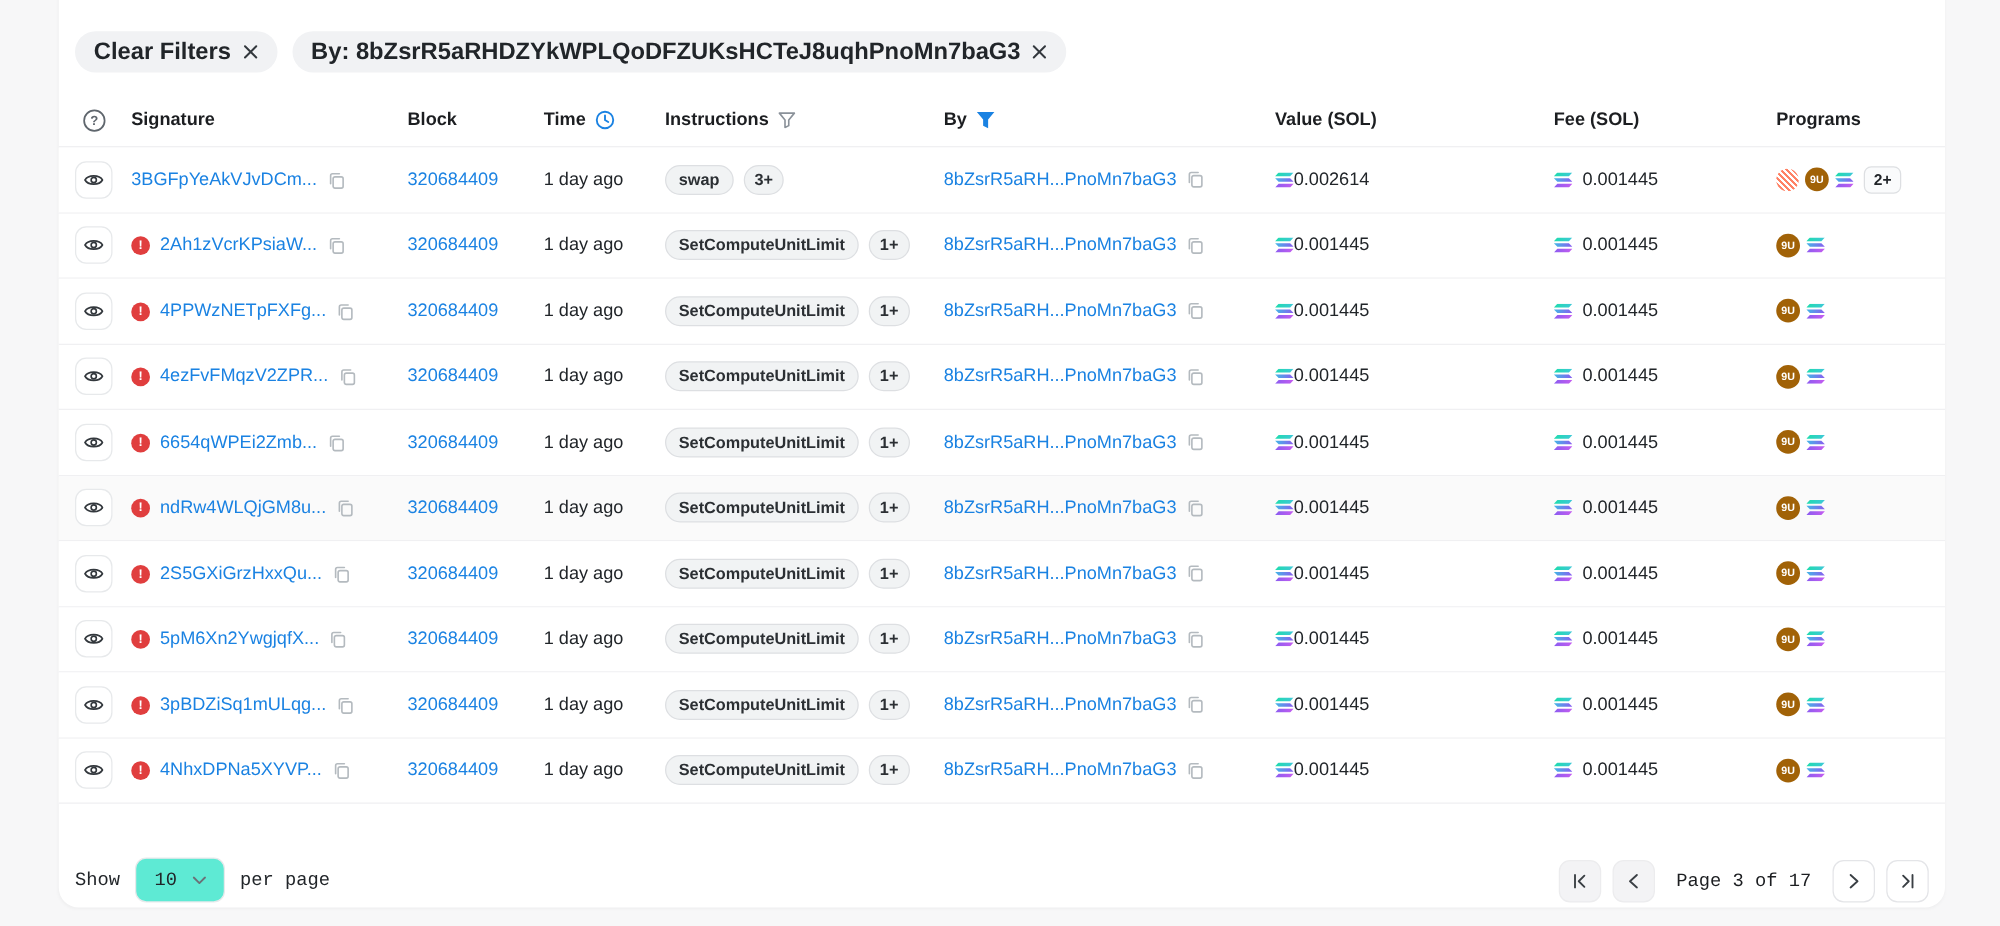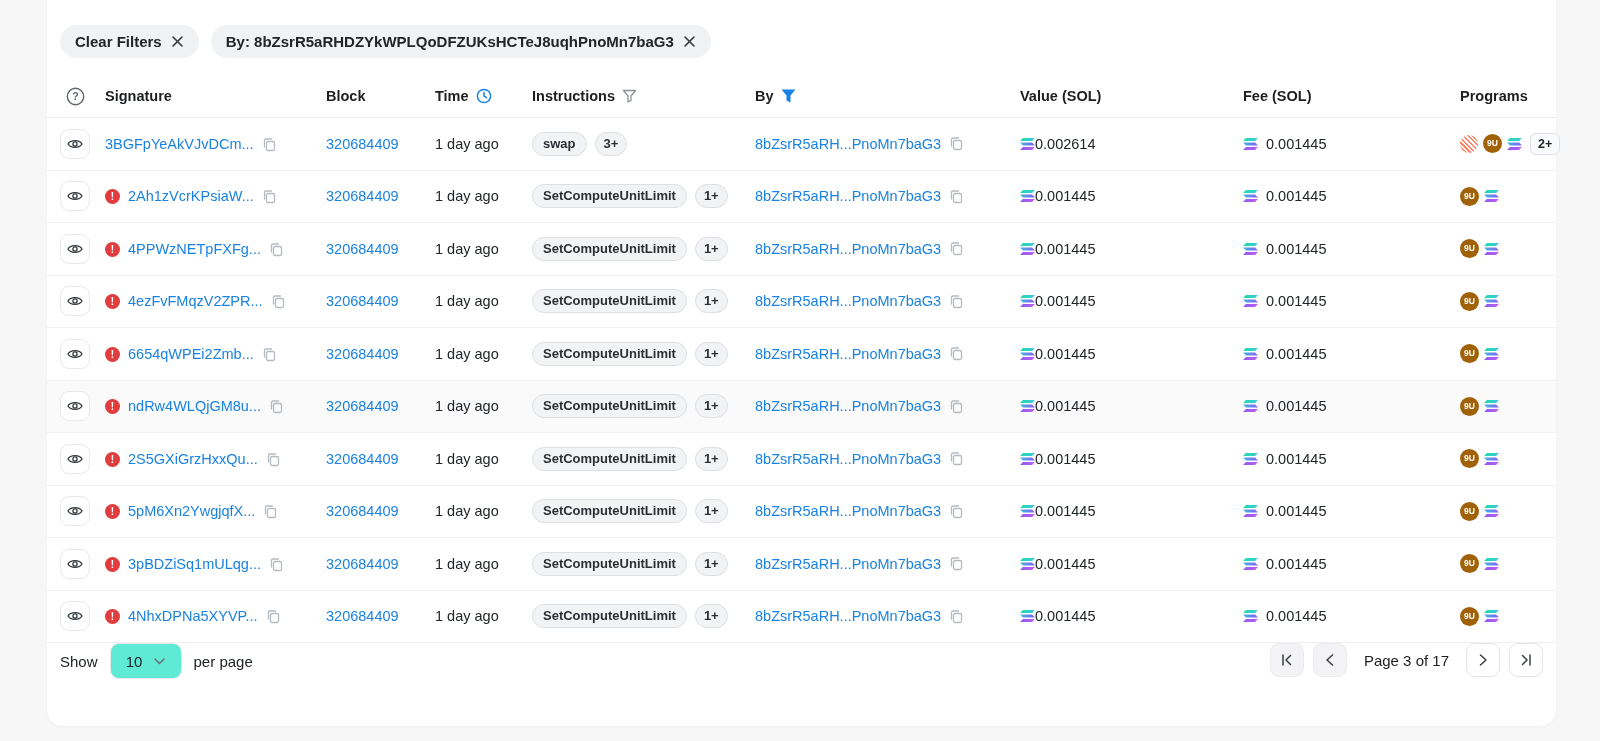--- a/index.html
+++ b/index.html
@@ -22,41 +22,41 @@
     position:absolute; left:47px; top:-20px; width:1509px; height:746px;
     background:#fff; border-radius:16px;
     box-shadow:0 1px 3px rgba(0,0,0,0.04);
   }
 
   
   .filter-row { padding:45px 13px 0 13px; display:flex; gap:12px; align-items:center; }
   .chip {
     display:inline-flex; align-items:center; gap:9px;
     background:#f1f2f4; border-radius:17px; height:33px; padding:15px 15px;
-    font-size:15px; font-weight:600; color:#212529; cursor:pointer;
+    font-size:19px; font-weight:600; color:#212529; cursor:pointer;
   }
   .chip svg { display:block; }
 
   
   .thead {
     margin-top:17px; height:43px; padding:0 13px;
     display:flex; align-items:center; border-bottom:1px solid #ececee;
     font-size:14.5px; font-weight:700; color:#1c1e21;
   }
   .thead .hcell { display:flex; align-items:center; gap:7px; }
 
   .col-eye   { width:45px; flex:none; display:flex; align-items:center; }
   .col-sig   { width:221px; flex:none; display:flex; align-items:flex-end; }
   .col-block { width:109px; flex:none; display:flex; align-items:center; }
   .col-time  { width:97px;  flex:none; display:flex; align-items:center; }
   .col-instr { width:223px; flex:none; display:flex; align-items:center; gap:8px; }
   .col-by    { width:265px; flex:none; display:flex; align-items:center; }
   .col-value { width:176px; flex:none; display:flex; align-items:center; gap:0; }
   .col-fee   { width:178px; flex:none; display:flex; align-items:center; gap:8px;margin-left:47px; }
-  .col-prog  { flex:1; display:flex; align-items:center; gap:5px;margin-left:39px; }
+  .col-prog  { flex:1; display:flex; align-items:center; gap:5px; }
 
   .trow {
     height:52.5px; padding:0 13px; display:flex; align-items:center;
     border-bottom:1px solid #f0f0f2; font-size:14.5px; background:#fff;
   }
   .trow.hl { background:#fafafa; }
 
   .link { color:#1a82e2; text-decoration:none; cursor:pointer; }
   .sig { white-space:nowrap; overflow:hidden; }
 
@@ -88,22 +88,23 @@
     width:18px; height:18px; border-radius:50%; flex:none;
     background:repeating-linear-gradient(45deg,#ff8265 0px,#ff8265 1.7px,#ffffff 1.7px,#ffffff 3.4px);
   }
   .more-pill {
     border:1px solid #dddfe2; background:#fafbfc; border-radius:6px;
     height:22px; line-height:20px; padding:0 7px; font-size:12.5px; font-weight:600; margin-left:3px;
   }
 
   
   .pagination {
-    height:79px; padding:0 13px; display:flex; align-items:flex-start; justify-content:space-between;
+    height:79px; padding:0 13px; display:flex; align-items:flex-end; justify-content:space-between;
     font-size:15px;
+    font-family:Liberation Mono, monospace;
   }
   .pag-left { display:flex; align-items:center; gap:12px; }
   .page-size-select {
     width:72px; height:36px; border:1px solid #e7e9eb; border-radius:9px;
     display:flex; align-items:center; justify-content:center; gap:12px; cursor:pointer;
     font-size:15px; background:#5eead4;
   }
   .pag-right { display:flex; align-items:center; gap:9px; }
   .pg-btn {
     width:34px; height:34px; border-radius:9px; display:flex; align-items:center; justify-content:center;

